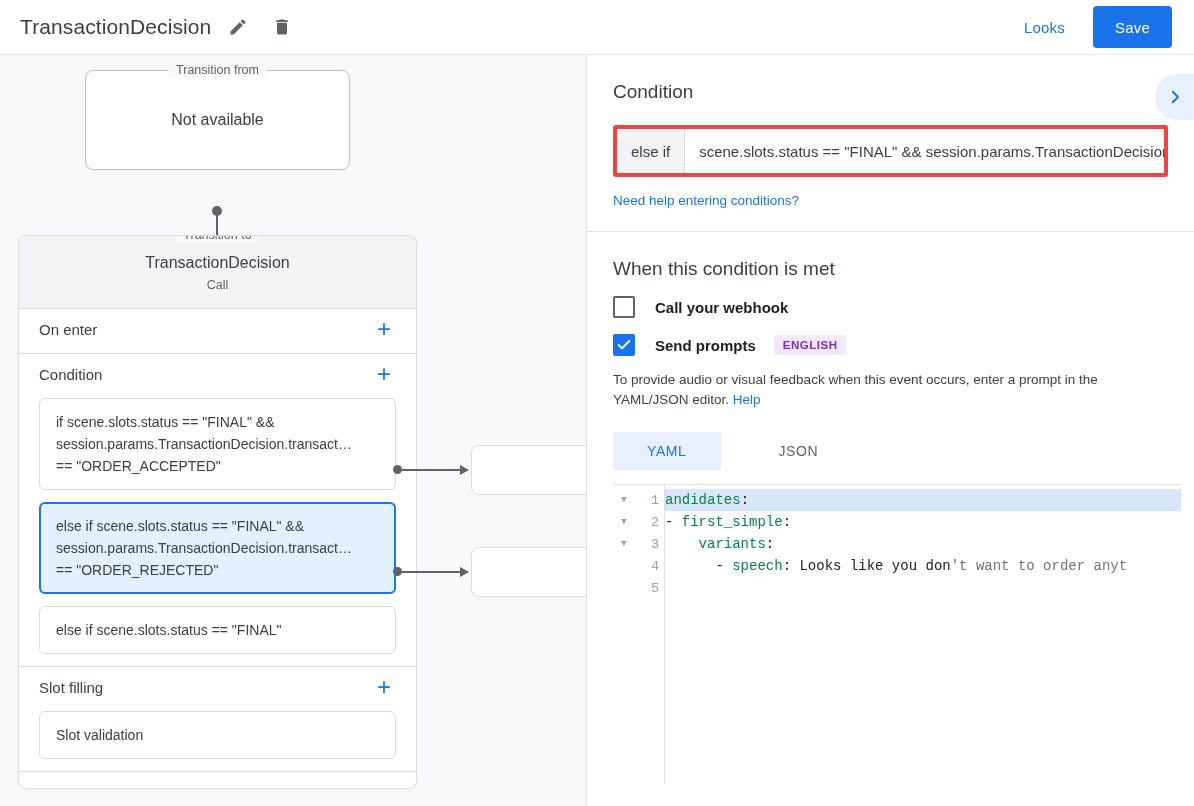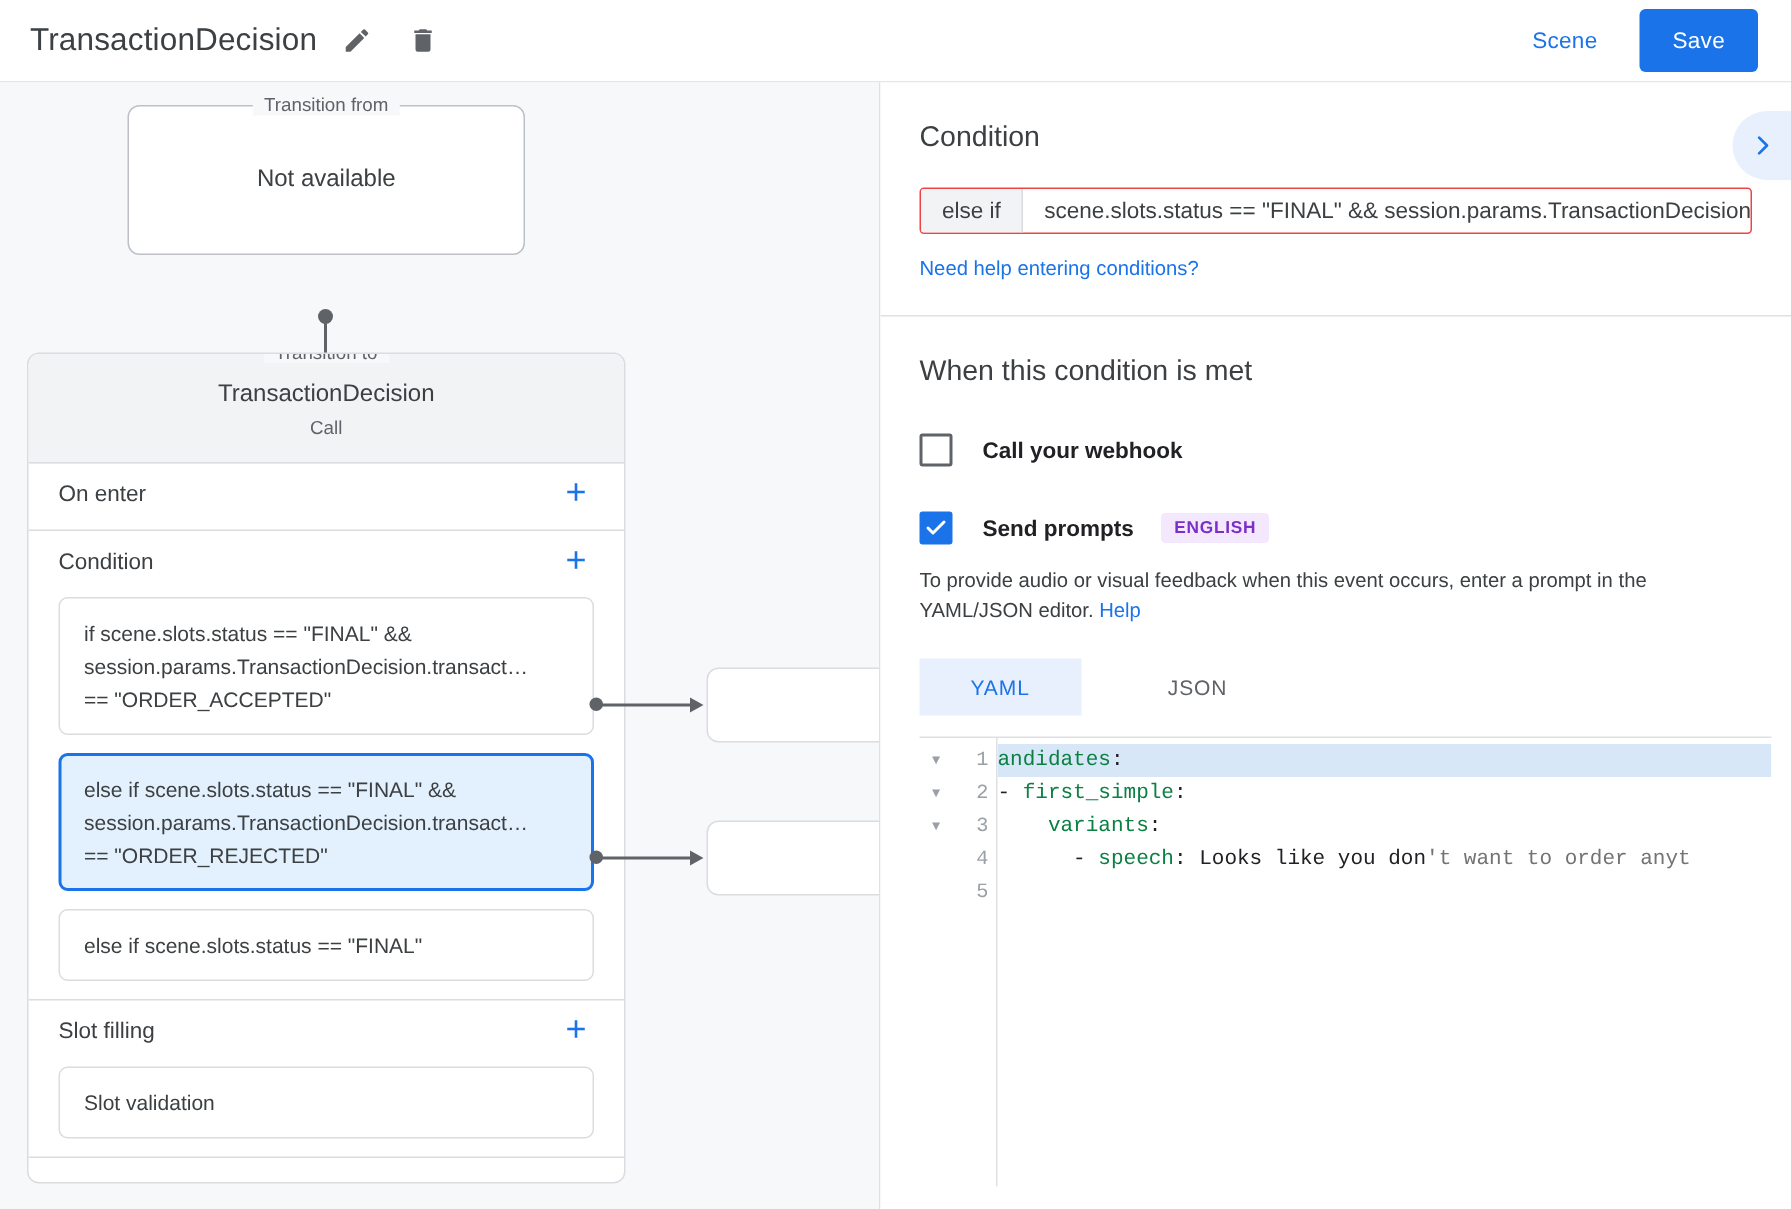--- a/index.html
+++ b/index.html
@@ -182,23 +182,23 @@
     position:absolute; right:0; top:19px;
     width:39px; height:46px;
     background:#e8f0fe;
     border-radius:24px 0 0 24px;
     display:flex; align-items:center; justify-content:center;
     cursor:pointer;
   }
 
   .cond-input-wrap {
     display:flex; margin-top:22px;
-    border:1px solid #ef4444;
+    border:4px solid #ef4444;
     border-radius:3px;
-    height:31px;
+    height:52px;
     overflow:hidden;
     background:#fff;
     width: 555px;
   }
   .cond-prefix {
     background:#f1f3f4;
     border-right:1px solid #dadce0;
     display:flex; align-items:center; justify-content:center;
     padding: 0 14px;
     font-size:15px; color:#3c4043;
@@ -216,21 +216,21 @@
   }
   .help-link-row { margin-top:14px; }
 
   .panel-hr {
     height:1px; background:#e0e0e0; margin-top:22px;
   }
 
   .panel-sec-body { padding: 26px 26px 0 26px; }
   .panel-h2 { font-size:19px; color:#3c4043; font-weight:400; }
 
-  .check-row { display:flex; align-items:center; margin-top:30px; }
+  .check-row { display:flex; align-items:center; margin-top:16px; }
   .cbox {
     width:22px; height:22px; border:2px solid #5f6368; border-radius:2px;
     background:#fff; cursor:pointer; flex:0 0 auto;
   }
   .cbox.checked {
     background:#1a73e8; border-color:#1a73e8;
     display:flex; align-items:center; justify-content:center;
   }
   .check-label { font-size:15px; color:#202124; font-weight:700; margin-left:20px; }
   .badge {
@@ -309,21 +309,21 @@
     </div>
 
     <div class="header-icon-btn">
       <svg width="20" height="20" viewBox="0 0 24 24" fill="#5f6368" aria-hidden="true">
         <path d="M6 19a2 2 0 0 0 2 2h8a2 2 0 0 0 2-2V7H6v12zM19 4h-3.5l-1-1h-5l-1 1H5v2h14V4z"></path>
       </svg>
     </div>
 
     <div class="header-spacer"></div>
 
-    <button class="btn-cancel">Scene</button>
+    <button class="btn-cancel">Looks</button>
     <button class="btn-save">Save</button>
   </div>
 
   <div class="canvas">
 
     <div class="node" id="node-from">
       <div class="node-legend">Transition from</div>
       <div class="node-body">Not available</div>
     </div>
 

